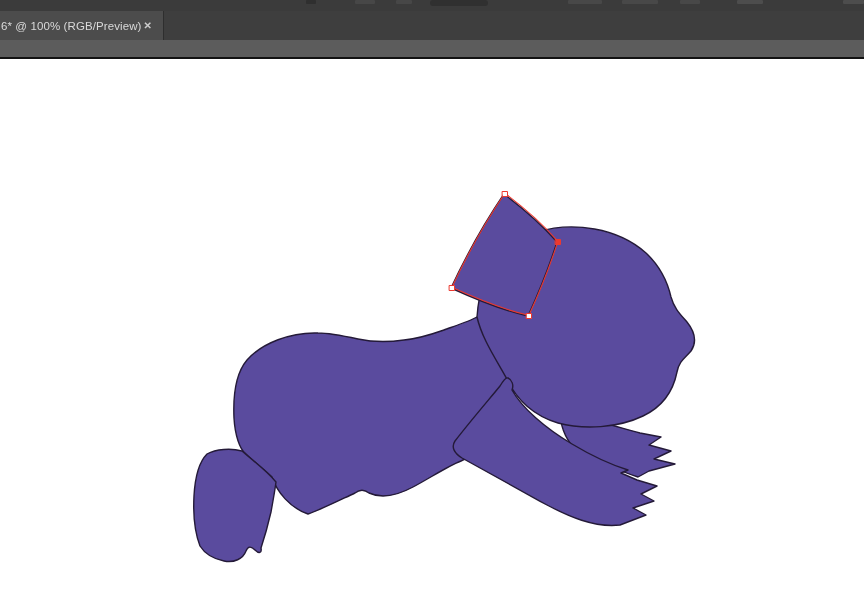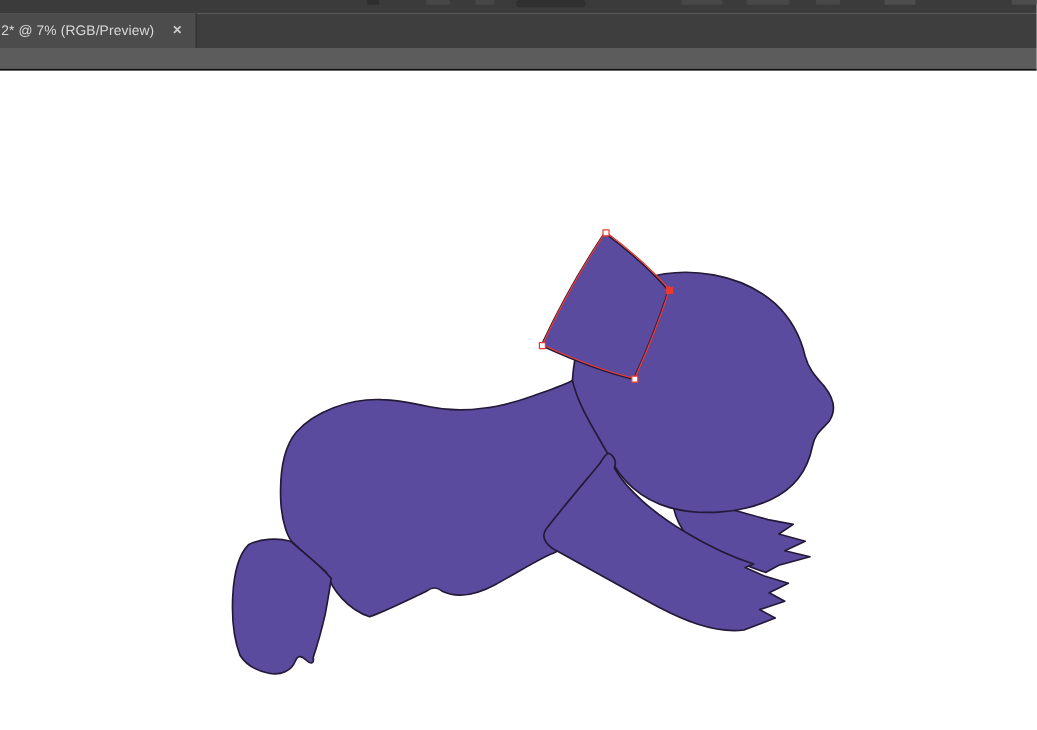--- a/index.html
+++ b/index.html
@@ -40,21 +40,21 @@
   <div class="frag" style="left:430px;width:58px;height:6px;background:#303030;border-radius:3px;"></div>
   <div class="frag" style="left:568px;width:34px;background:#484848;"></div>
   <div class="frag" style="left:622px;width:36px;background:#484848;"></div>
   <div class="frag" style="left:680px;width:20px;background:#484848;"></div>
   <div class="frag" style="left:737px;width:26px;background:#4d4d4d;"></div>
   <div class="frag" style="left:843px;width:21px;background:#4d4d4d;"></div>
 </div>
 
 <div class="tab-bar" style="background: rgb(62, 62, 62);">
   <div class="doc-tab" style="background: rgb(76, 76, 76);">
-    <span class="tab-title">2* @ 7% (RGB/Preview)</span>
+    <span class="tab-title">6* @ 100% (RGB/Preview)</span>
     <span class="tab-close">✕</span>
   </div>
 </div>
 
 <div class="pasteboard-strip" style="background: rgb(92, 92, 92);"></div>
 <div class="artboard-edge" style="background: rgb(18, 18, 18);"></div>
 
 <div class="canvas-area" style="background: rgb(255, 255, 255);">
   <svg width="864" height="549" viewBox="0 59 864 549">
     <g stroke-width="1.4" stroke-linejoin="round" stroke-linecap="round">

